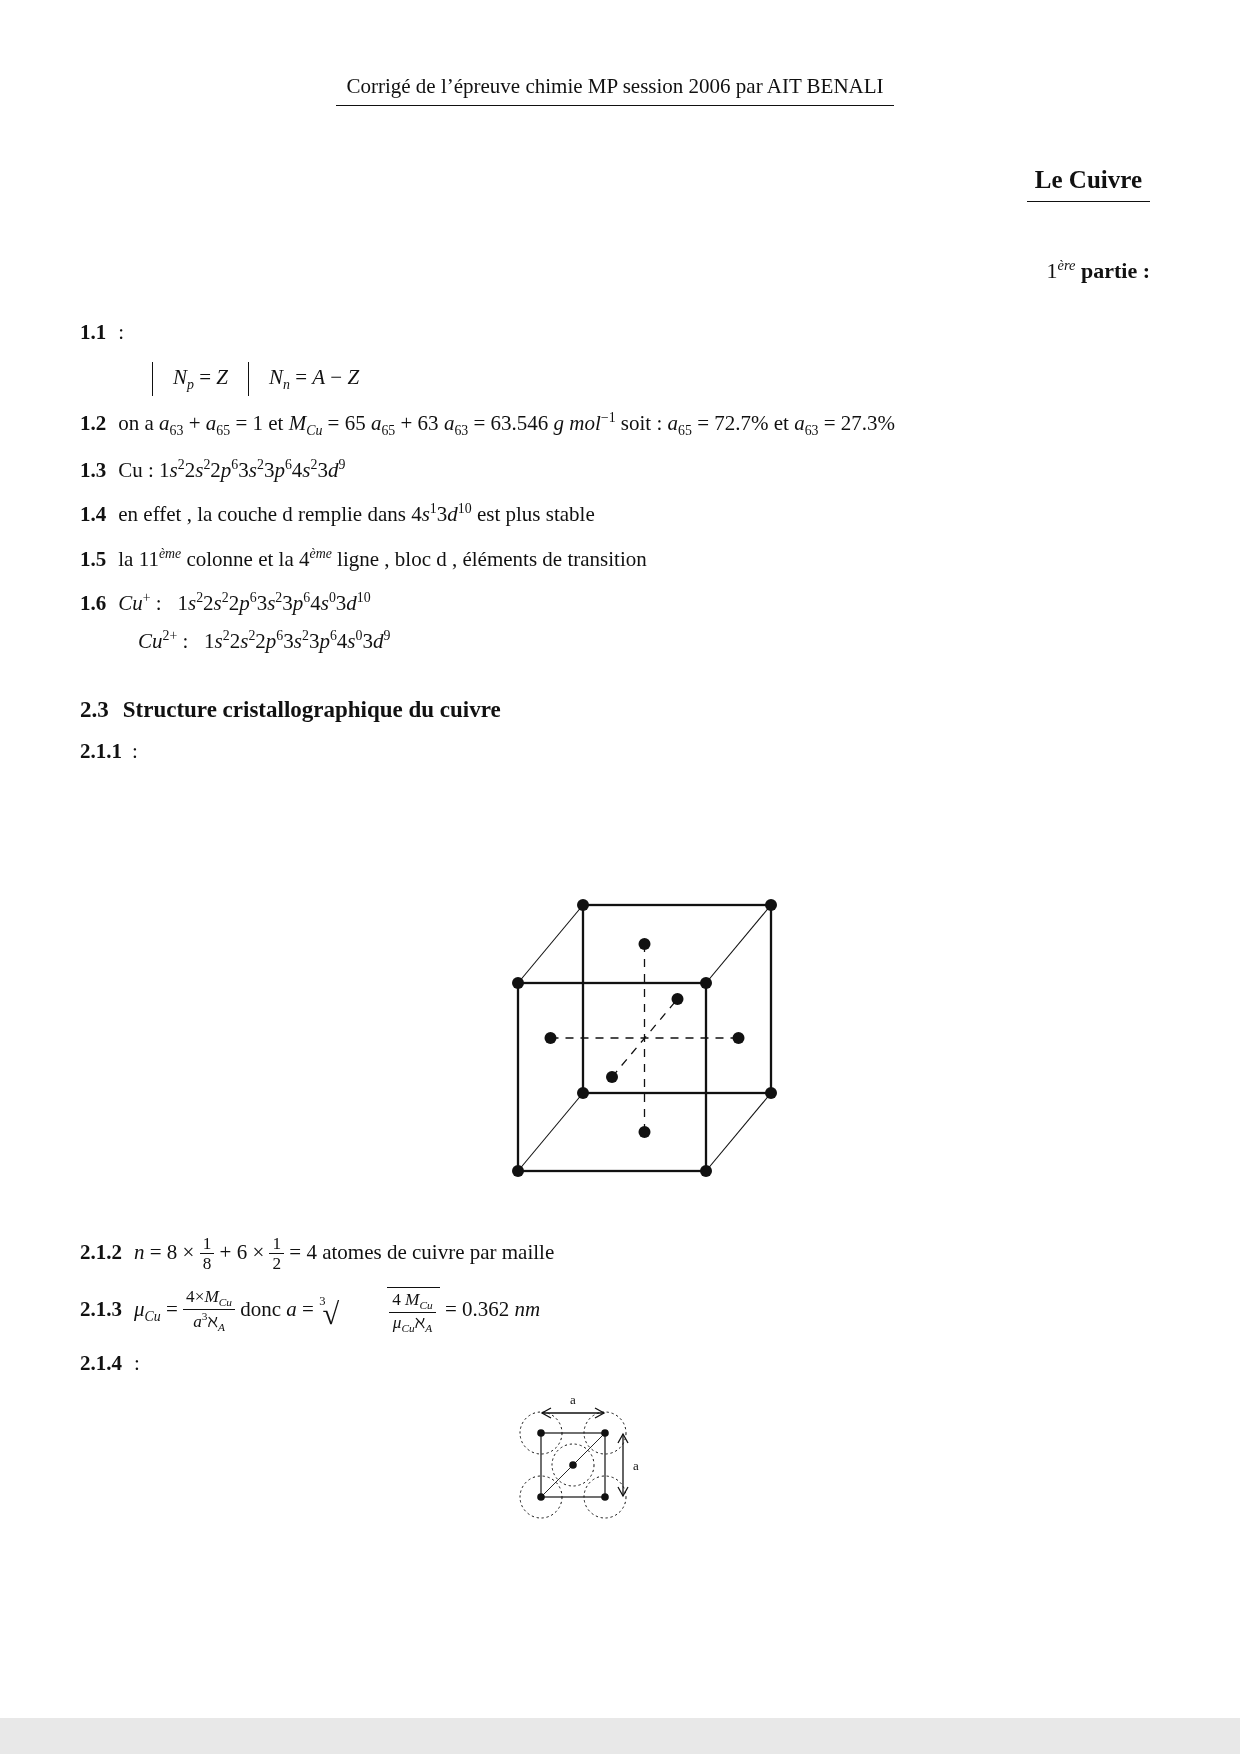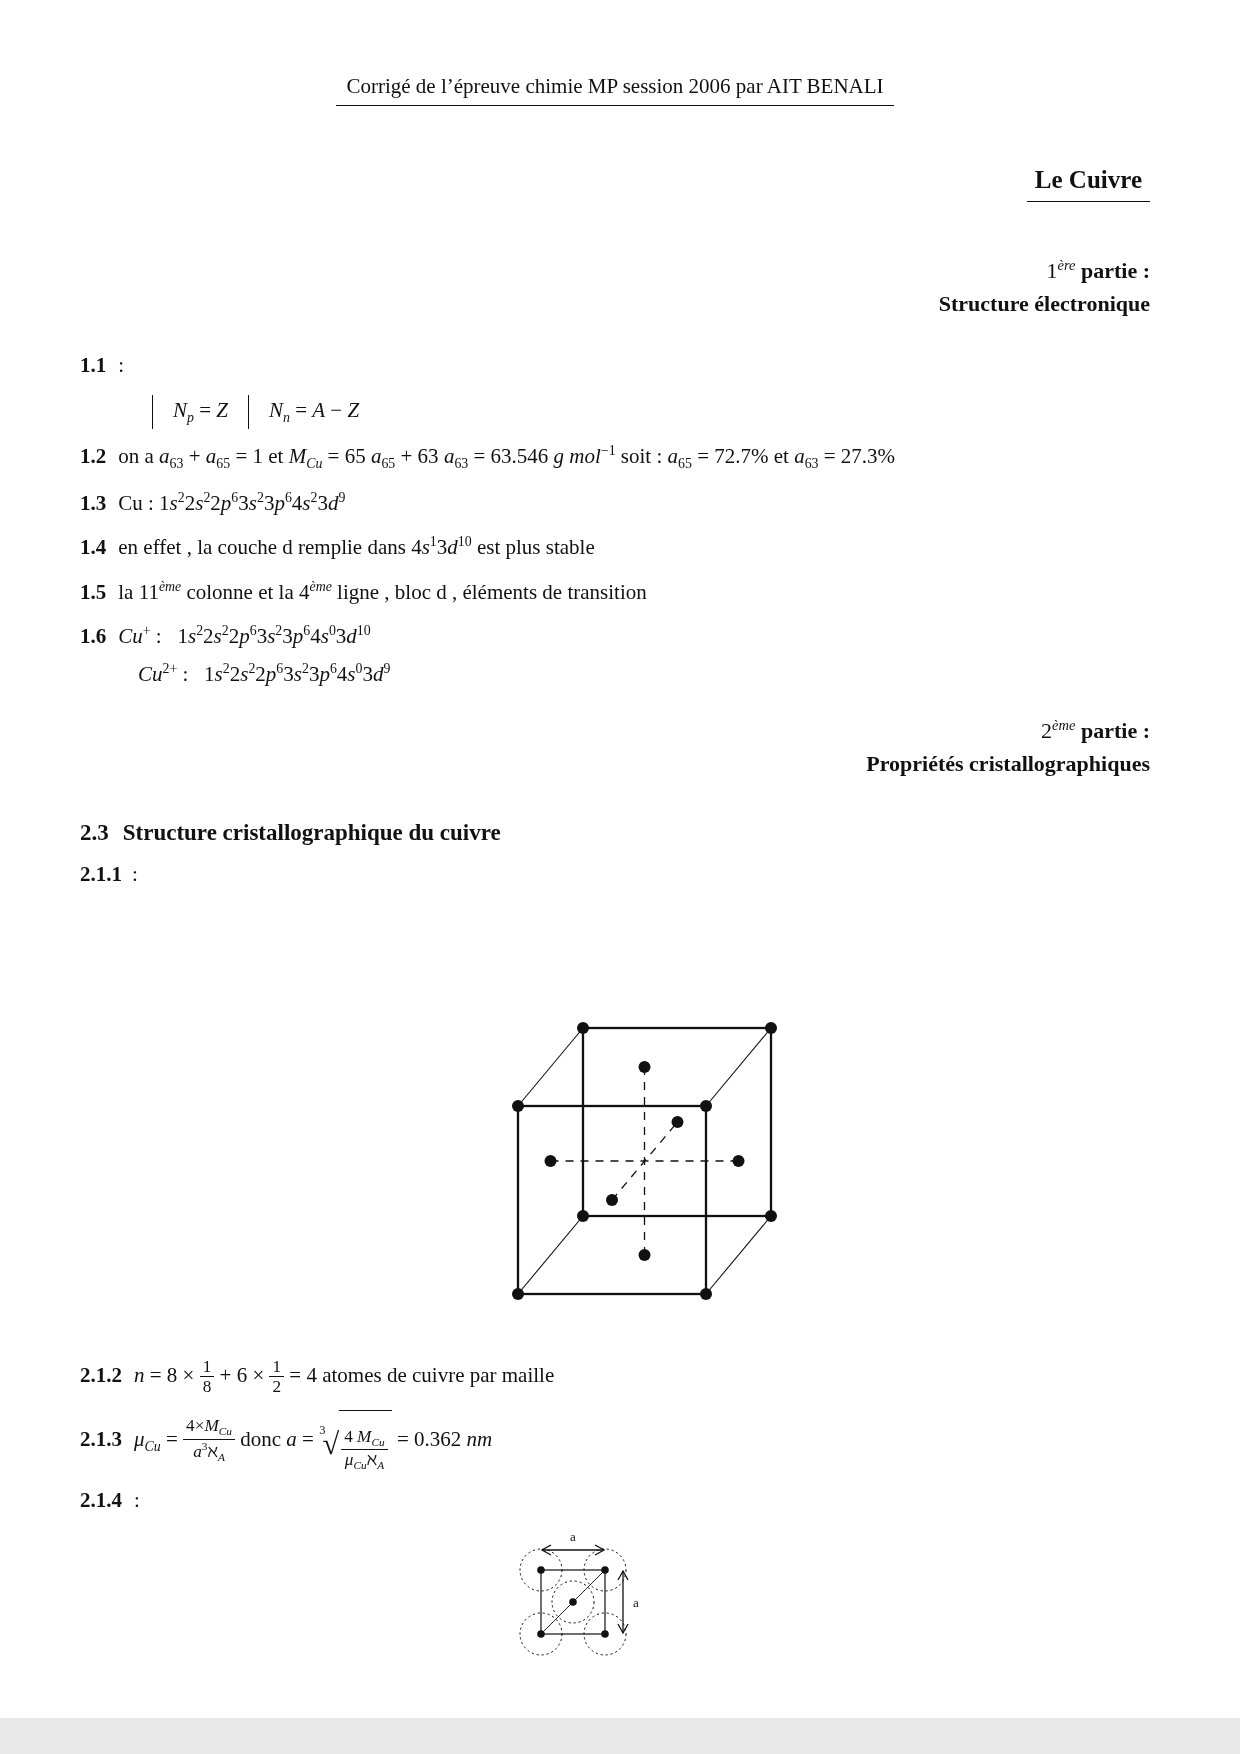--- a/index.html
+++ b/index.html
@@ -35,21 +35,21 @@
   .iso-table td{padding:3px 20px;text-align:center;}
   .iso-table td.lbl{text-align:right;padding:3px 10px 3px 4px;}
   .iso-table td.vline{border-left:1.6px solid #111;}
   .iso-table tr.hline td{border-top:1.6px solid #111;}
   .frac{display:inline-block;text-align:center;vertical-align:-0.62em;line-height:1.12;font-size:0.82em;}
   .fnum{display:block;border-bottom:1.3px solid #111;padding:0 3px;}
   .fden{display:block;padding:0 3px;}
   .root{display:inline-block;white-space:nowrap;}
   .ridx{font-size:0.6em;vertical-align:0.9em;margin-right:-3px;}
   .rsign{font-size:1.45em;line-height:0.8;vertical-align:-0.28em;}
-  .rbar{border-top:1.5px solid #111;display:inline-block;padding:16px 4px 0 2px;vertical-align:middle;}
+  .rbar{border-top:1.5px solid #111;display:inline-block;padding:2px 4px 0 2px;vertical-align:middle;margin-left:48px;}
   .fig-wrap{text-align:center;}
   .cube-wrap{margin-top:118px;}
   .face-wrap{margin-top:6px;transform:translateX(-28px);}
   .q212{margin-top:34px;}
   svg{overflow:visible;}
 </style>
 </head>
 <body>
 
 <div class="page">
@@ -57,21 +57,20 @@
   <div class="doc-header">
     <span class="hdr">Corrigé de l’épreuve chimie MP session 2006 par AIT BENALI</span>
   </div>
 
   <div class="doc-title">
     <span class="ttl">Le Cuivre</span>
   </div>
 
   <div class="part-head">
     <div class="l1">1<sup><i>ère</i></sup> <b>partie :</b></div>
-    <div class="l2">Structure électronique</div>
   </div>
 
   <div class="q" style="margin-top:30px">
     <span class="qnum">1.1</span><span>:</span>
   </div>
 
   <table class="iso-table">
     <tbody>
       <tr>
         <td class="lbl"></td>
@@ -93,24 +92,20 @@
   <div class="q">
     <span class="qnum">1.5</span><span>la 11<sup><i>ème</i></sup> colonne et la 4<sup><i>ème</i></sup> ligne , bloc d , éléments de transition</span>
   </div>
   <div class="q" style="margin-bottom:6px">
     <span class="qnum">1.6</span><span><i>Cu</i><sup>+</sup> :&nbsp;&nbsp;&nbsp;1<i>s</i><sup>2</sup>2<i>s</i><sup>2</sup>2<i>p</i><sup>6</sup>3<i>s</i><sup>2</sup>3<i>p</i><sup>6</sup>4<i>s</i><sup>0</sup>3<i>d</i><sup>10</sup></span>
   </div>
   <div class="q q16-l2">
     <span><i>Cu</i><sup>2+</sup> :&nbsp;&nbsp;&nbsp;1<i>s</i><sup>2</sup>2<i>s</i><sup>2</sup>2<i>p</i><sup>6</sup>3<i>s</i><sup>2</sup>3<i>p</i><sup>6</sup>4<i>s</i><sup>0</sup>3<i>d</i><sup>9</sup></span>
   </div>
 
-  <div class="part-head" style="margin-top:24px">
-    <div class="l1">2<sup><i>ème</i></sup> <b>partie :</b></div>
-    <div class="l2">Propriétés cristallographiques</div>
-  </div>
 
   <div class="sec-head">
     <span class="qnum">2.3</span><span>Structure cristallographique du cuivre</span>
   </div>
 
   <div class="sub-head">
     <span>2.1.1</span><span class="colon">:</span>
   </div>
 
   <div class="fig-wrap cube-wrap">

